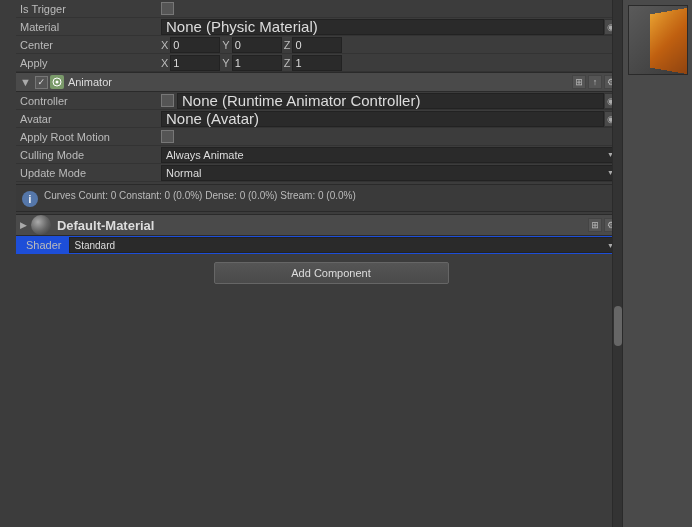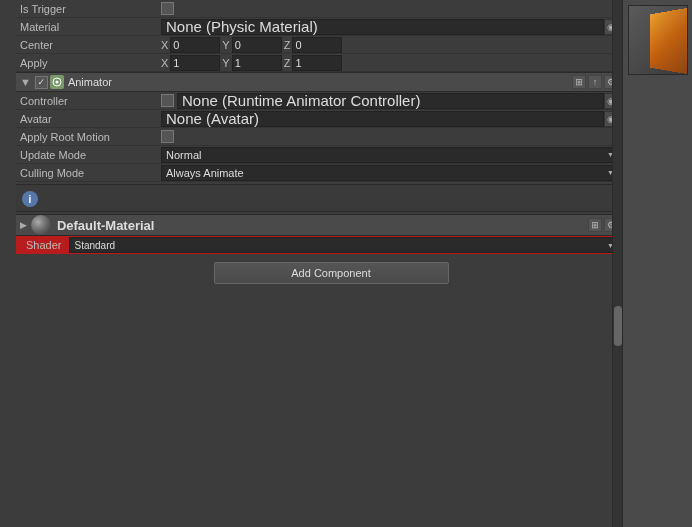--- a/index.html
+++ b/index.html
@@ -291,21 +291,21 @@
       color: #ddd;
       font-weight: bold;
       flex: 1;
     }
 
     .shader-row {
       display: flex;
       align-items: center;
       height: 18px;
       padding: 0 4px 0 10px;
-      background: #b91c1c;
+      background: #1d4ed8;
     }
 
     .shader-label {
       color: #bbb;
       font-size: 11px;
       margin-right: 8px;
     }
 
     .shader-dropdown {
       flex: 1;
@@ -458,32 +458,33 @@
           <div class="object-field-btn">◉</div>
         </div>
       </div>
 
       <div class="prop-row">
         <span class="label">Apply Root Motion</span>
         <div class="checkbox-field"></div>
       </div>
 
       <div class="prop-row">
+        <span class="label">Culling Mode</span>
+        <div class="dropdown-value">Always Animate</div>
+      </div>
+
+      <div class="prop-row">
         <span class="label">Update Mode</span>
         <div class="dropdown-value">Normal</div>
-      </div>
-
-      <div class="prop-row">
-        <span class="label">Culling Mode</span>
-        <div class="dropdown-value">Always Animate</div>
       </div>
 
       <div class="info-box">
         <div class="info-icon">i</div>
         <div>
+          <div class="info-text">Curves Count: 0 Constant: 0 (0.0%) Dense: 0 (0.0%) Stream: 0 (0.0%)</div>
         </div>
       </div>
 
       <div class="material-header">
         <span class="material-arrow">▶</span>
         <div class="sphere-preview"></div>
         <span class="material-title">Default-Material</span>
         <div class="header-buttons">
           <div class="header-btn">⊞</div>
           <div class="header-btn">⚙</div>

